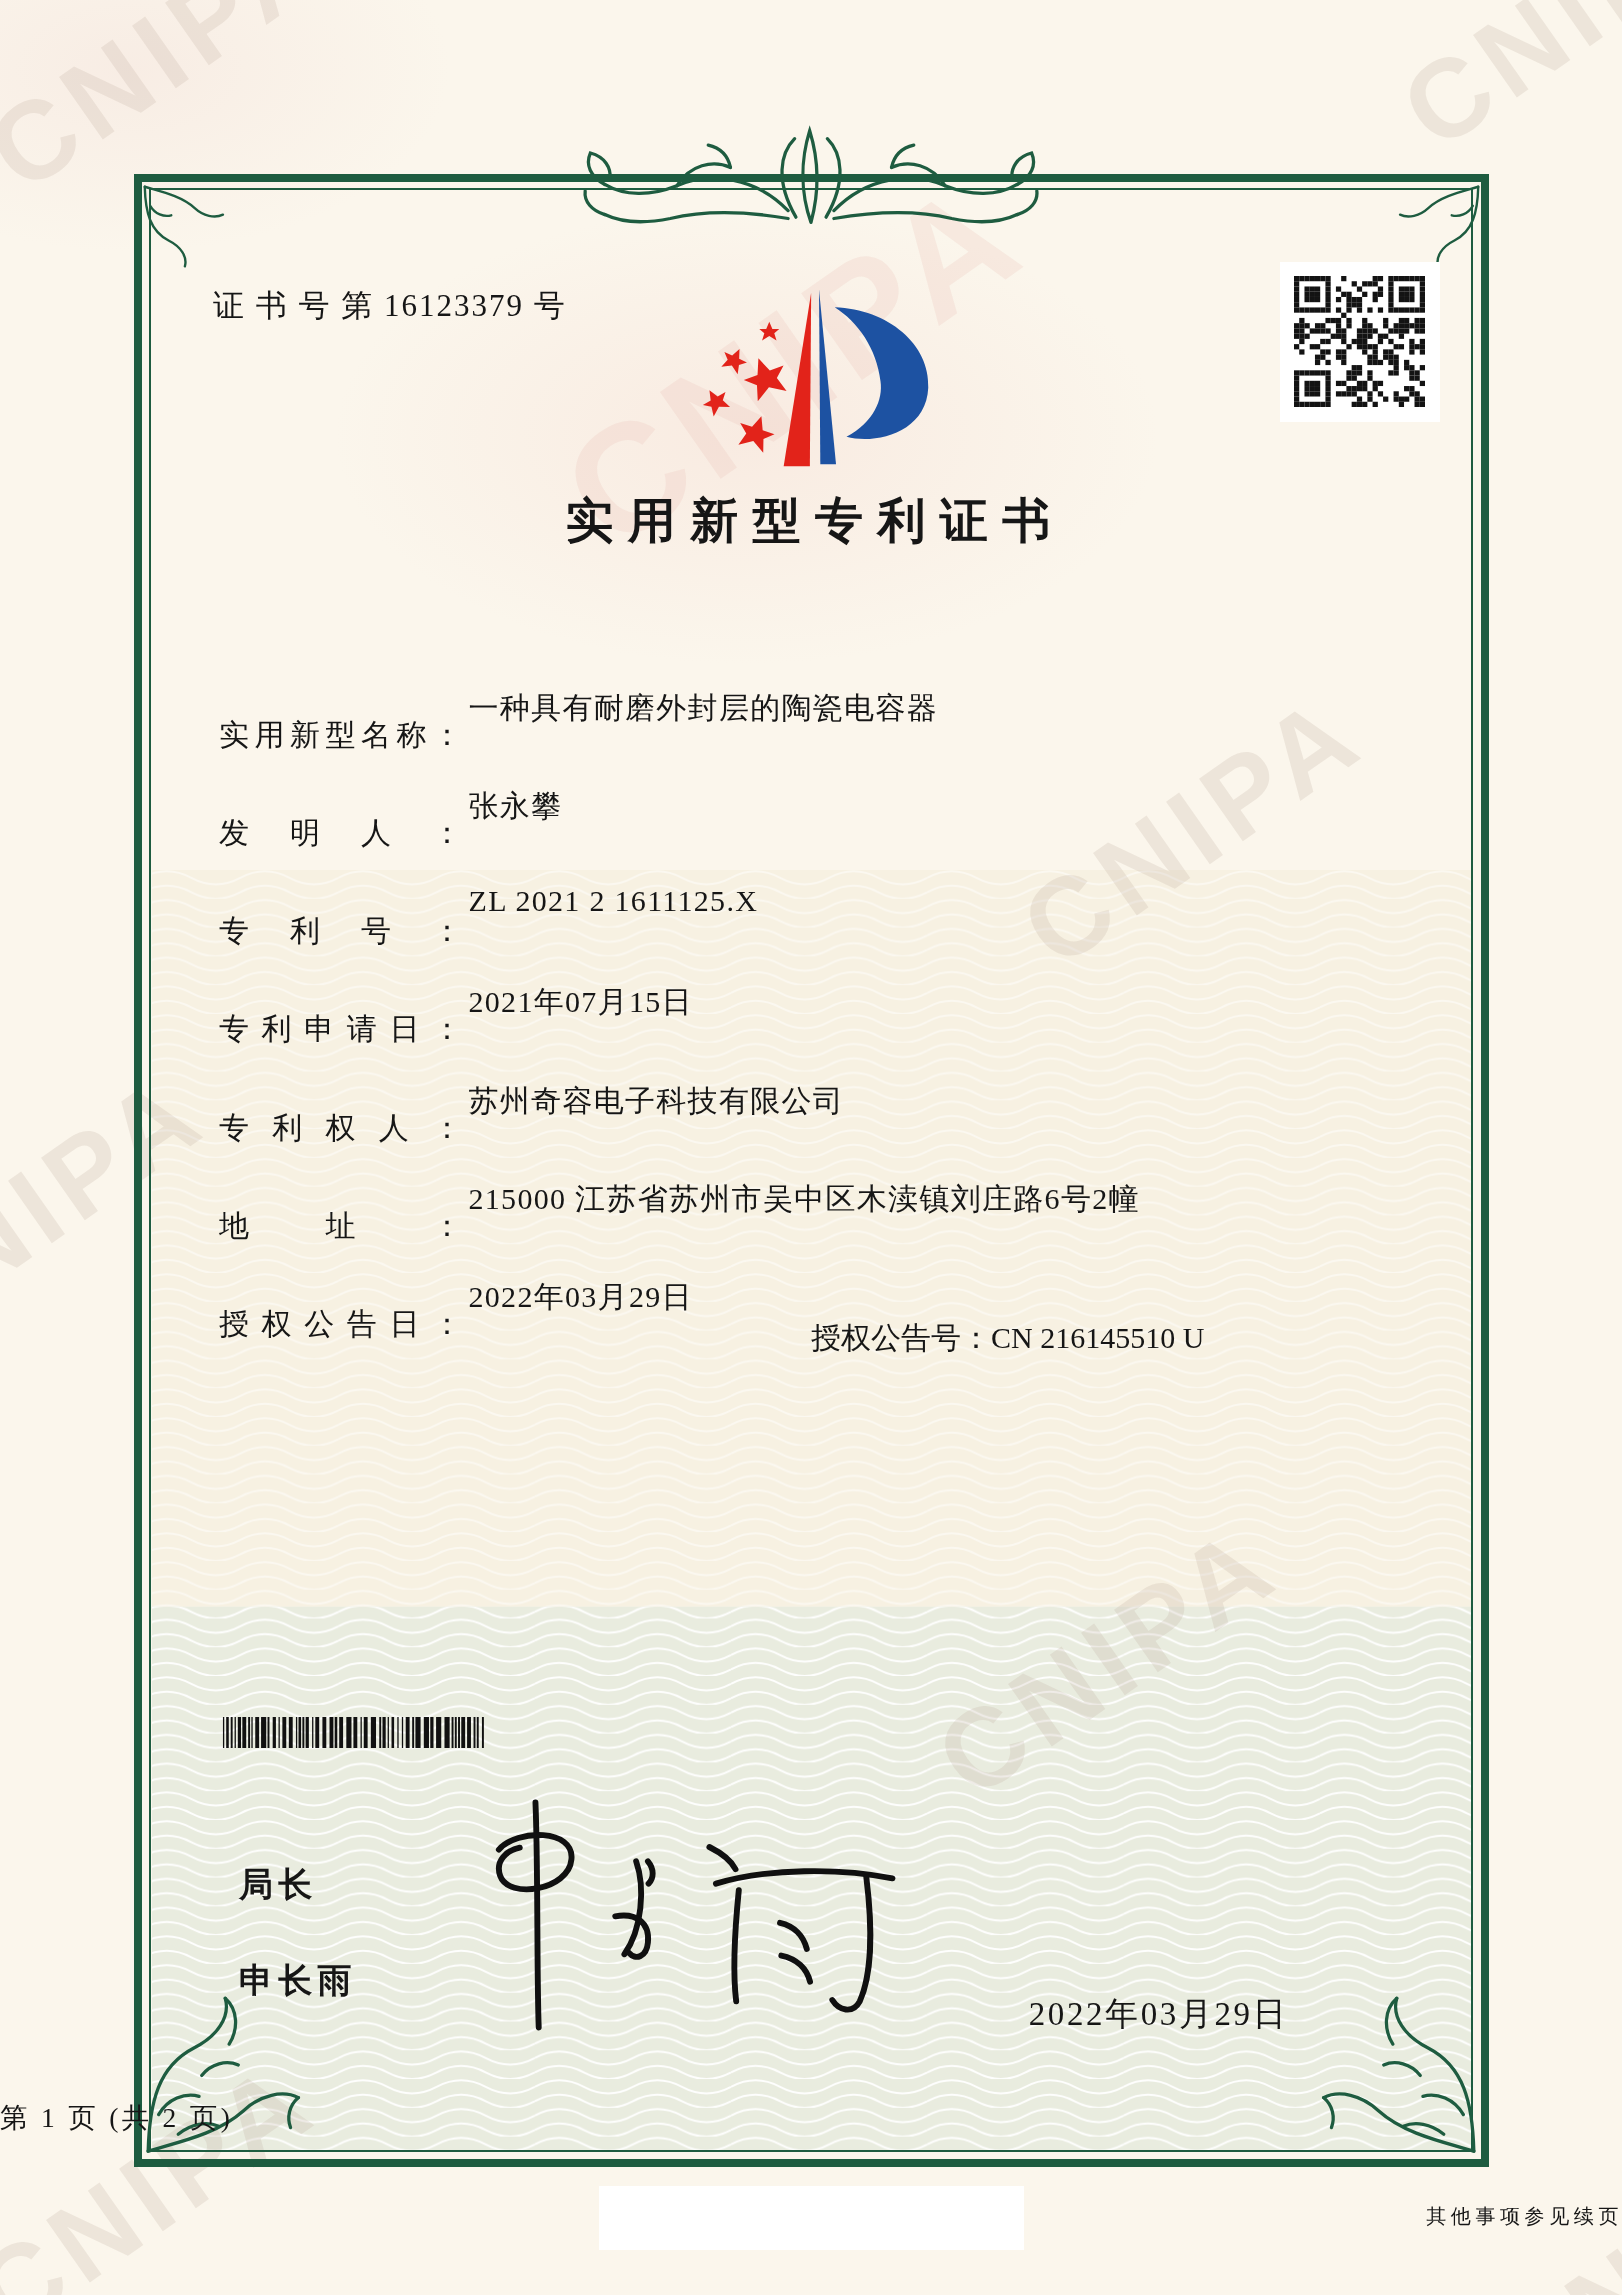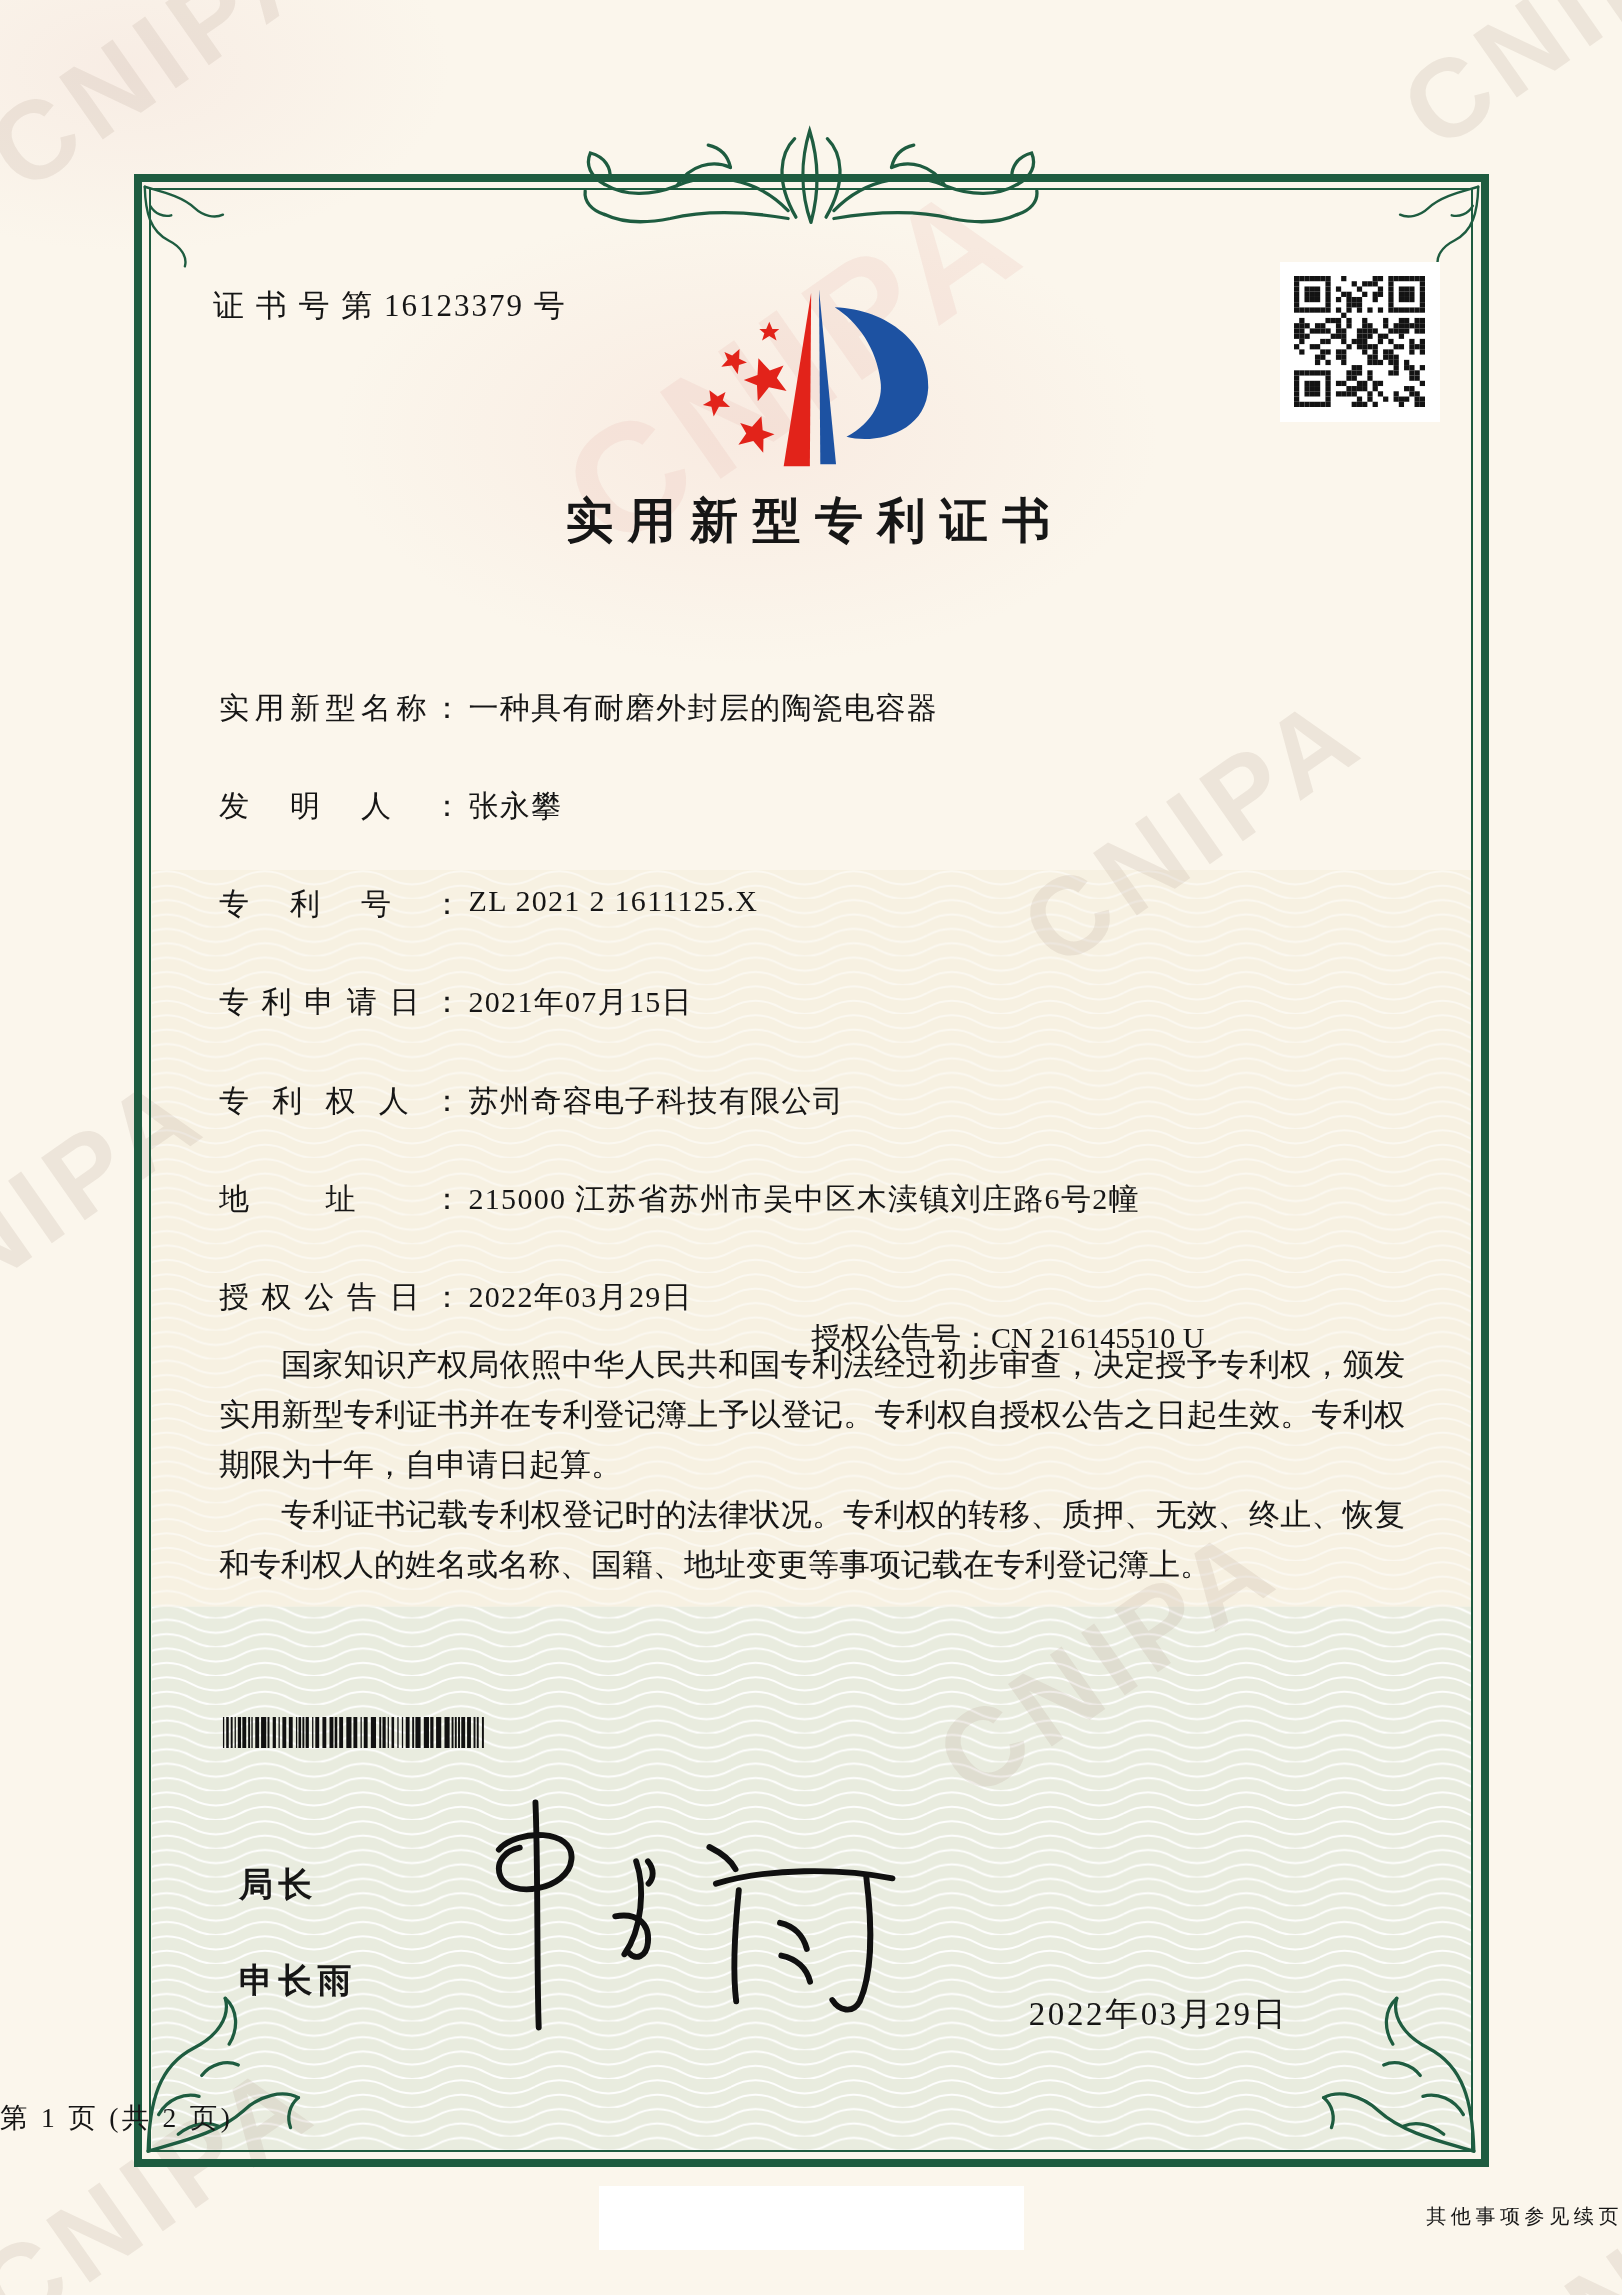--- a/index.html
+++ b/index.html
@@ -34,21 +34,21 @@
   .certno{position:absolute;left:213px;top:285px;z-index:4;font-size:31px;letter-spacing:2px;}
   .logo{position:absolute;left:645px;top:245px;z-index:4;}
   .qrbox{position:absolute;left:1280px;top:262px;width:160px;height:160px;background:#fff;z-index:4;}
   .qr{position:absolute;left:14.4px;top:14.4px;}
   .title{position:absolute;left:0;right:0;top:489px;z-index:4;text-align:center;
          font-size:48px;font-weight:bold;letter-spacing:14.4px;margin-left:7px;}
   
   .fields{position:absolute;left:219px;top:688px;width:1230px;z-index:4;font-size:30px;}
   .frow{position:absolute;left:0;white-space:nowrap;}
   .flabel{display:inline-block;width:243px;text-align:justify;text-align-last:justify;
-          margin-right:6.5px;vertical-align:top;}
+          margin-right:6.5px;vertical-align:top;margin-top:27px;}
   .fvalue{letter-spacing:1.3px;}
   .grant2{position:absolute;left:811px;top:1318px;z-index:4;font-size:30px;white-space:nowrap;}
   
   .paras{position:absolute;left:219px;top:1340px;width:1186px;z-index:4;}
   .paras p{margin:0;font-size:31px;line-height:50px;text-align:justify;text-indent:2em;
            font-family:"Liberation Serif","DejaVu Serif",serif;}
   
   .barcode{position:absolute;left:221px;top:1717px;z-index:4;}
   
   .officer{position:absolute;left:239px;top:1862px;z-index:4;
@@ -477,24 +477,20 @@
       <div class="frow" style="top: 294px;"><span class="flabel">专利申请日：</span><span class="fvalue">2021年07月15日</span></div>
       <div class="frow" style="top: 393px;"><span class="flabel">专利权人：</span><span class="fvalue">苏州奇容电子科技有限公司</span></div>
       <div class="frow" style="top: 491px;"><span class="flabel">地址：</span><span class="fvalue">215000 江苏省苏州市吴中区木渎镇刘庄路6号2幢</span></div>
       <div class="frow" style="top: 589px;"><span class="flabel">授权公告日：</span><span class="fvalue">2022年03月29日</span></div>
     </div>
 
   <div class="grant2">
     <span>授权公告号：</span><span>CN 216145510 U</span>
   </div>
 
-  <div class="paras" id="paras">
-      <p>国家知识产权局依照中华人民共和国专利法经过初步审查，决定授予专利权，颁发实用新型专利证书并在专利登记簿上予以登记。专利权自授权公告之日起生效。专利权期限为十年，自申请日起算。</p>
-      <p>专利证书记载专利权登记时的法律状况。专利权的转移、质押、无效、终止、恢复和专利权人的姓名或名称、国籍、地址变更等事项记载在专利登记簿上。</p>
-    </div>
 
   <svg id="barcode" class="barcode" width="270" height="31" viewBox="0 0 412 48">
       <rect x="0" y="0" width="2" height="48" fill="#111"></rect>
       <rect x="5" y="0" width="4" height="48" fill="#111"></rect>
       <rect x="12" y="0" width="3" height="48" fill="#111"></rect>
       <rect x="18" y="0" width="2" height="48" fill="#111"></rect>
       <rect x="23" y="0" width="5" height="48" fill="#111"></rect>
       <rect x="30" y="0" width="6" height="48" fill="#111"></rect>
       <rect x="39" y="0" width="3" height="48" fill="#111"></rect>
       <rect x="44" y="0" width="2" height="48" fill="#111"></rect>

